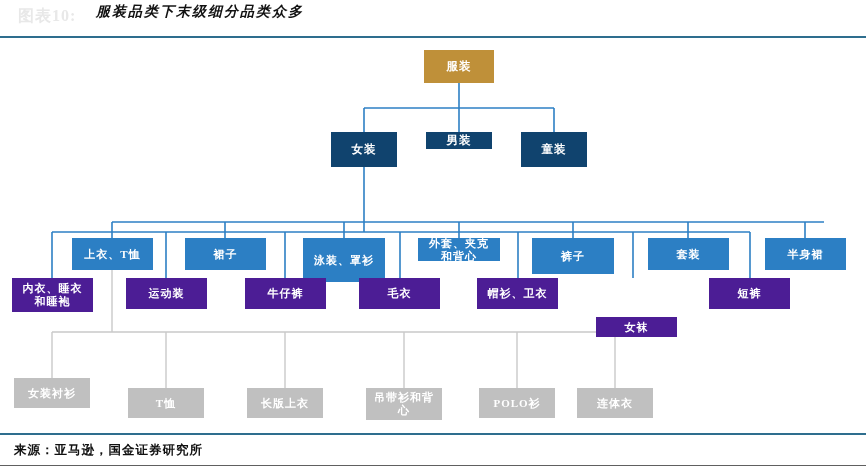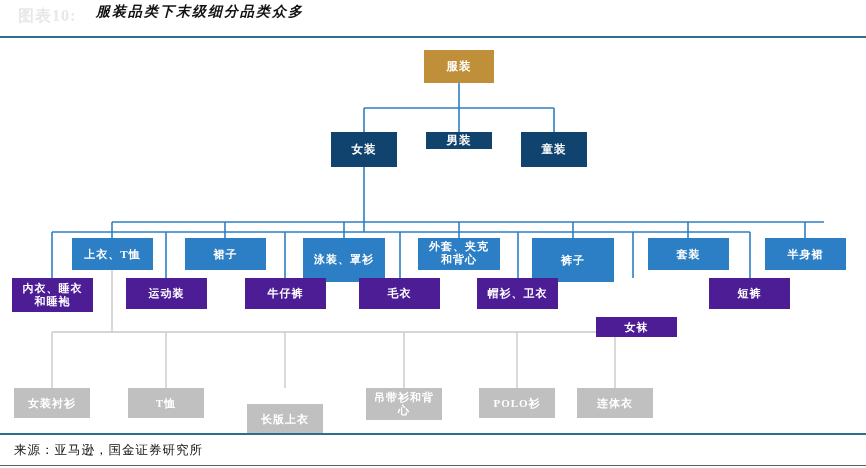--- a/index.html
+++ b/index.html
@@ -48,21 +48,21 @@
 
   
   .rule-bot{position:absolute;left:0;top:433px;width:866px;height:2px;background:#2e6e8e;}
   .footer{
     position:absolute;left:0;top:435px;width:866px;height:31px;
     border-bottom:1px solid #606060;box-sizing:border-box;
   }
   .src{
     position:absolute;left:14px;top:7px;
     font-family:"Liberation Serif","DejaVu Serif",serif;
-    font-size:12.5px;font-weight:normal;letter-spacing:1px;color:#111;
+    font-size:12.5px;font-weight:bold;letter-spacing:1px;color:#111;
     white-space:nowrap;
   }
 </style>
 </head>
 <body>
 
 <div id="page">
 
   <div class="header">
     <div class="hdr-prefix">图表10:</div>
@@ -118,37 +118,37 @@
     </svg>
 
     <div class="node n-root" style="left:424px;top:12px;width:70px;height:33px;">服装</div>
 
     <div class="node n-l2" style="left:331px;top:94px;width:66px;height:35px;">女装</div>
     <div class="node n-l2" style="left:426px;top:94px;width:66px;height:17px;">男装</div>
     <div class="node n-l2" style="left:521px;top:94px;width:66px;height:35px;">童装</div>
 
     <div class="node n-l3" style="left:72px;top:200px;width:81px;height:32px;">上衣、T恤</div>
     <div class="node n-l3" style="left:185px;top:200px;width:81px;height:32px;text-align:center;">裙子</div>
-    <div class="node n-l3" style="left:303px;top:200px;width:82px;height:44px;font-family:Liberation Mono, monospace;">泳装、罩衫</div>
-    <div class="node n-l3" style="left:418px;top:200px;width:82px;height:32px;font-family:Liberation Mono, monospace;">外套、夹克<br>和背心</div>
-    <div class="node n-l3" style="left:532px;top:200px;width:82px;height:44px;">裤子</div>
+    <div class="node n-l3" style="left:303px;top:200px;width:82px;height:44px;">泳装、罩衫</div>
+    <div class="node n-l3" style="left:418px;top:200px;width:82px;height:23px;">外套、夹克<br>和背心</div>
+    <div class="node n-l3" style="left:532px;top:200px;width:82px;height:36px;">裤子</div>
     <div class="node n-l3" style="left:648px;top:200px;width:81px;height:32px;">套装</div>
     <div class="node n-l3" style="left:765px;top:200px;width:81px;height:32px;">半身裙</div>
 
     <div class="node n-l4" style="left:12px;top:240px;width:81px;height:34px;">内衣、睡衣<br>和睡袍</div>
     <div class="node n-l4" style="left:245px;top:240px;width:81px;height:31px;">牛仔裤</div>
     <div class="node n-l4" style="left:126px;top:240px;width:81px;height:31px;">运动装</div>
     <div class="node n-l4" style="left:359px;top:240px;width:81px;height:31px;">毛衣</div>
     <div class="node n-l4" style="left:477px;top:240px;width:81px;height:31px;">帽衫、卫衣</div>
     <div class="node n-l4" style="left:596px;top:240px;width:81px;height:20px;margin-top:39px;">女袜</div>
     <div class="node n-l4" style="left:709px;top:240px;width:81px;height:31px;">短裤</div>
 
-    <div class="node n-l5" style="left:14px;top:350px;width:76px;height:30px;">女装衬衫</div>
+    <div class="node n-l5" style="left:14px;top:340px;width:76px;height:30px;">女装衬衫</div>
     <div class="node n-l5" style="left:128px;top:350px;width:76px;height:30px;">T恤</div>
-    <div class="node n-l5" style="left:247px;top:350px;width:76px;height:30px;margin-top:16px;">长版上衣</div>
+    <div class="node n-l5" style="left:247px;top:350px;width:76px;height:30px;">长版上衣</div>
     <div class="node n-l5" style="left:366px;top:350px;width:76px;height:32px;">吊带衫和背<br>心</div>
     <div class="node n-l5" style="left:479px;top:350px;width:76px;height:30px;">POLO衫</div>
     <div class="node n-l5" style="left:577px;top:350px;width:76px;height:30px;">连体衣</div>
 
   </div>
 
   <div class="rule-bot"></div>
   <div class="footer">
     <div class="src">来源：亚马逊，国金证券研究所</div>
   </div>

